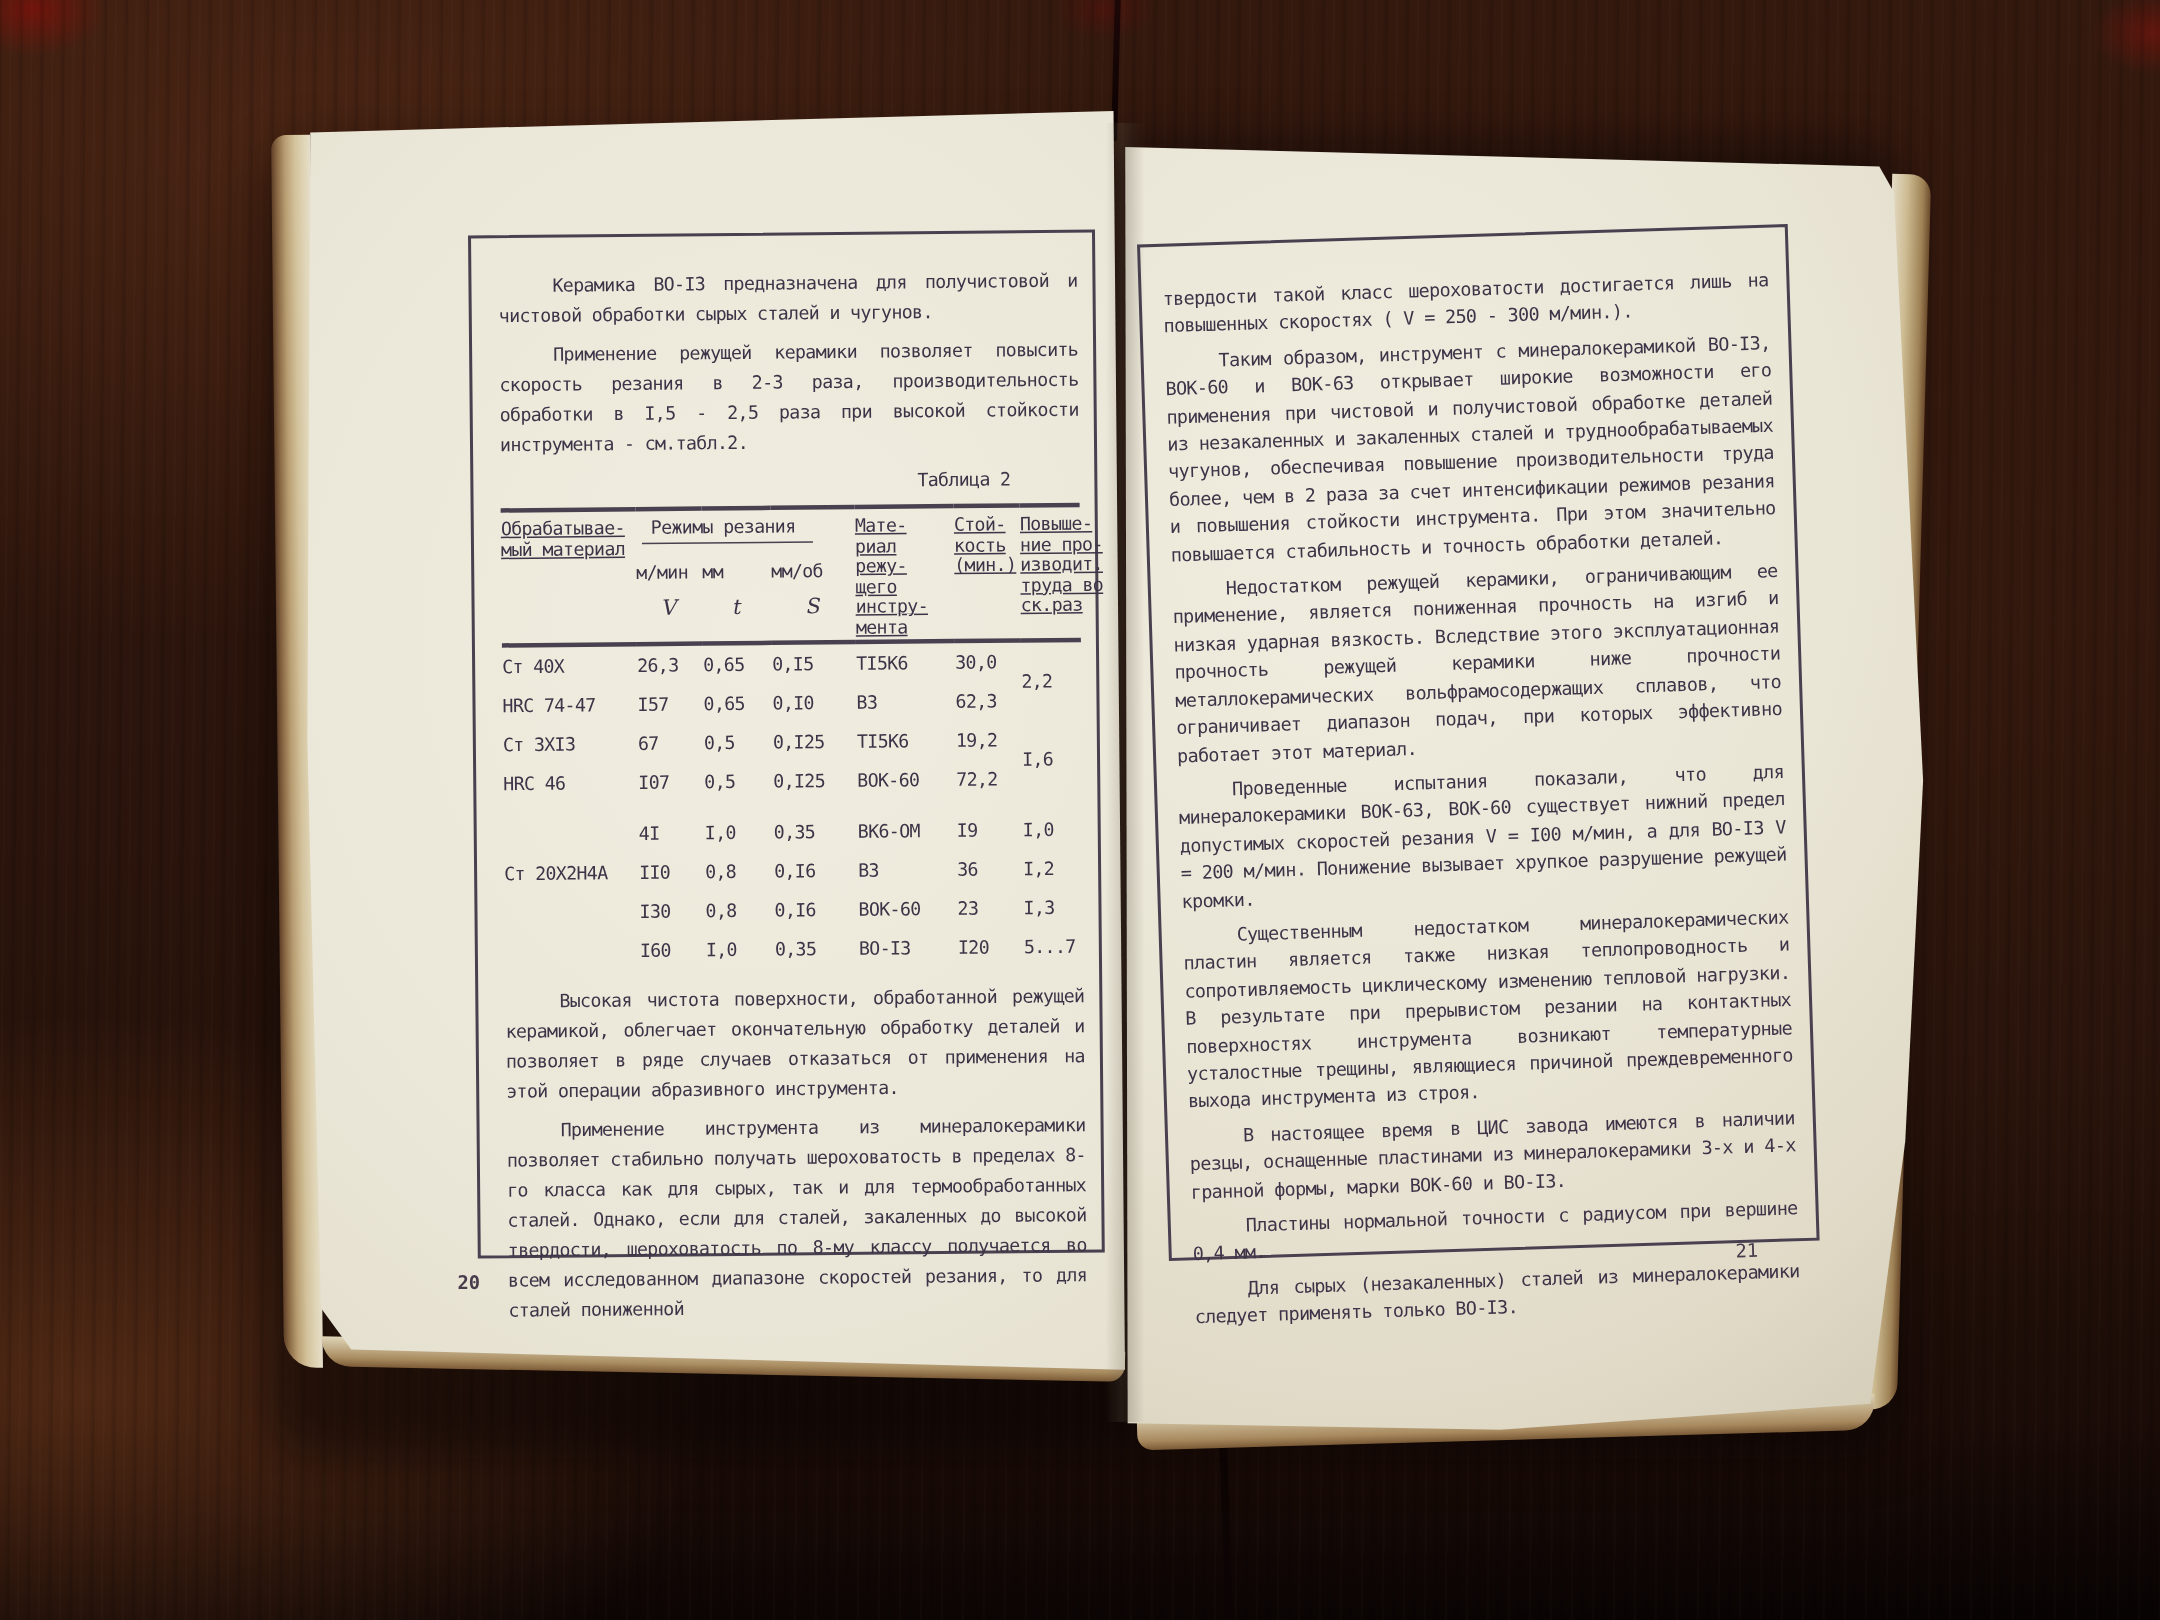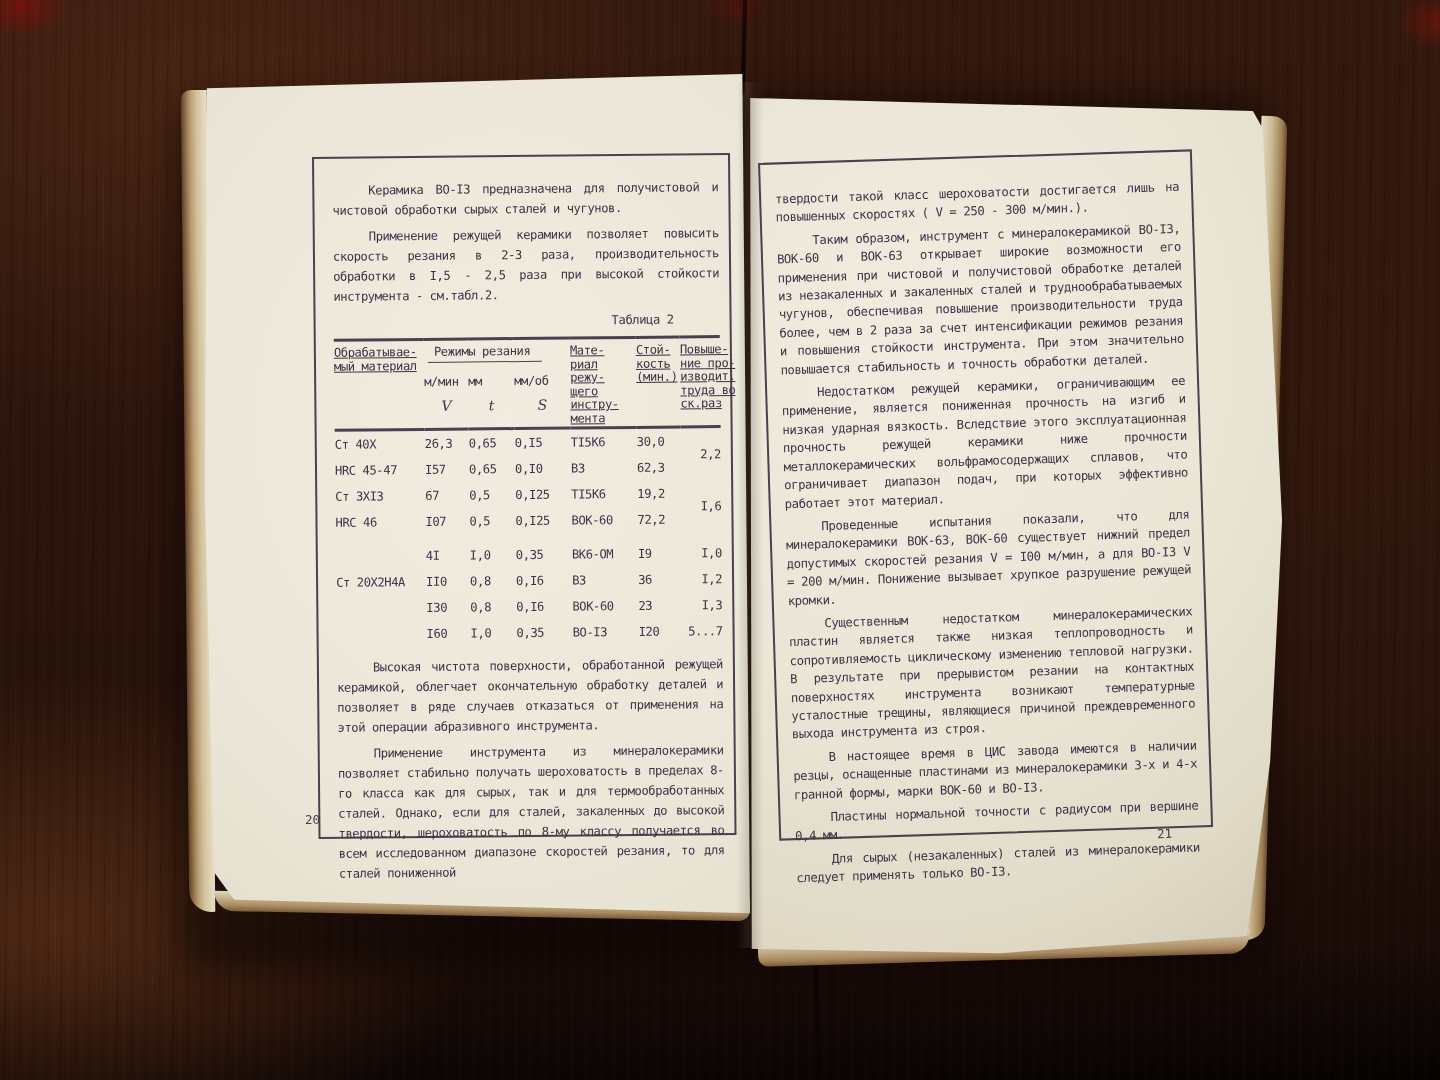--- a/index.html
+++ b/index.html
@@ -68,23 +68,23 @@
   .t2 thead{border-top:3px solid #4a4150;border-bottom:3px solid #4a4150;}
   .t2 thead th{vertical-align:top;line-height:13.6px;padding-top:5px;}
   .t2 .pre{white-space:pre;text-decoration:underline;}
   .t2 .grp{padding-left:4px;}
   .t2 .grp span{display:inline-block;border-bottom:1.5px solid #4a4150;padding:0 12px 2px 6px;text-align:center;}
   .t2 tr.units th{text-align:left;padding-top:9px;line-height:13px;}
   .t2 tr.syms th{text-align:center;font-family:"DejaVu Serif",serif;font-style:italic;
     font-size:14px;padding:7px 0 9px;}
   .t2 tbody td{line-height:26px;vertical-align:middle;white-space:nowrap;}
   .t2 tbody tr.gap td{padding-top:8px;}
-  .t2 td.gain{text-align:right;}
+  .t2 td.gain{text-align:left;}
   .pagenum{position:absolute;z-index:5;color:#463c4c;font-size:12.5px;}
-  .pagenum-left{left:305px;top:812px;}
+  .pagenum-left{left:305px;top:847px;font-weight:bold;}
   .pagenum-right{left:1157px;top:826px;transform:rotate(-2deg);}
 </style>
 </head>
 <body>
 
 <div class="scene">
   <div class="wood"></div>
   <div class="grain"></div>
   <div class="seam-top"></div>
   <div class="seam-bottom"></div>
@@ -154,21 +154,21 @@
         <tr>
           <td>Ст 40Х</td>
           <td>26,3</td>
           <td>0,65</td>
           <td>0,I5</td>
           <td>ТI5К6</td>
           <td>30,0</td>
           <td class="gain" rowspan="2">2,2</td>
         </tr>
         <tr>
-          <td>HRC 45-47</td>
+          <td>HRC 74-47</td>
           <td>I57</td>
           <td>0,65</td>
           <td>0,I0</td>
           <td>В3</td>
           <td>62,3</td>
         </tr>
         <tr>
           <td>Ст 3ХI3</td>
           <td>67</td>
           <td>0,5</td>

